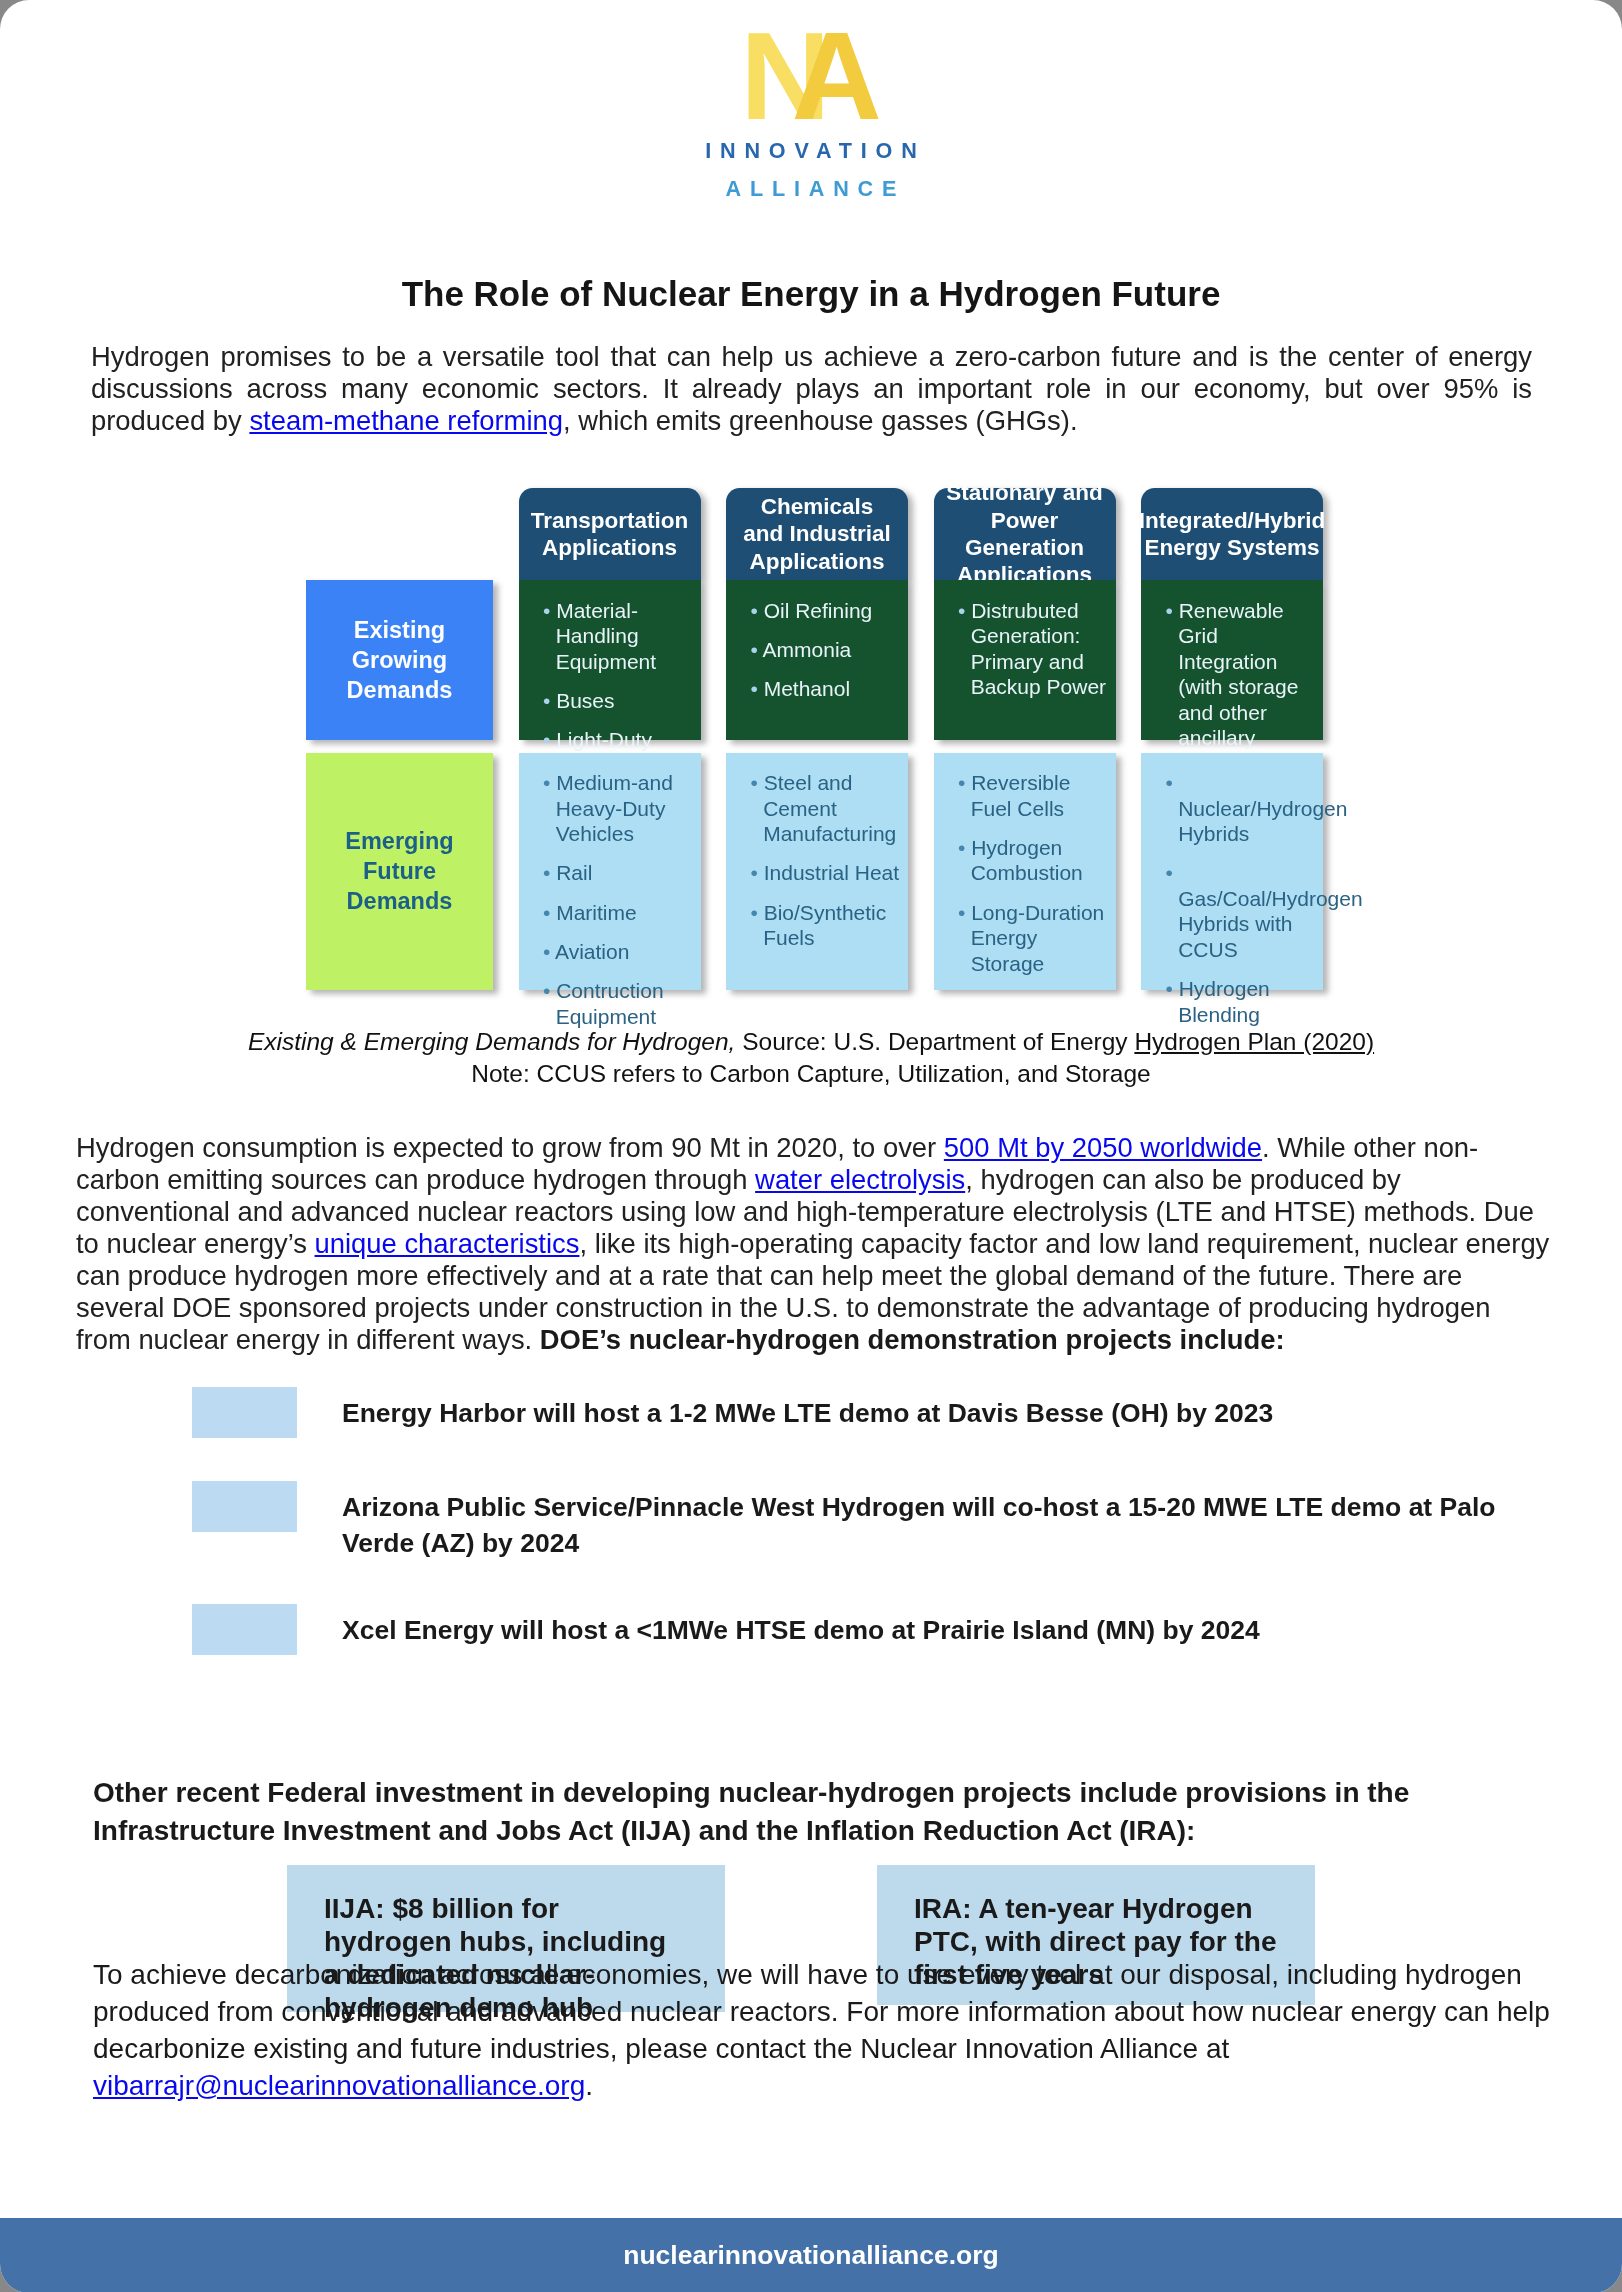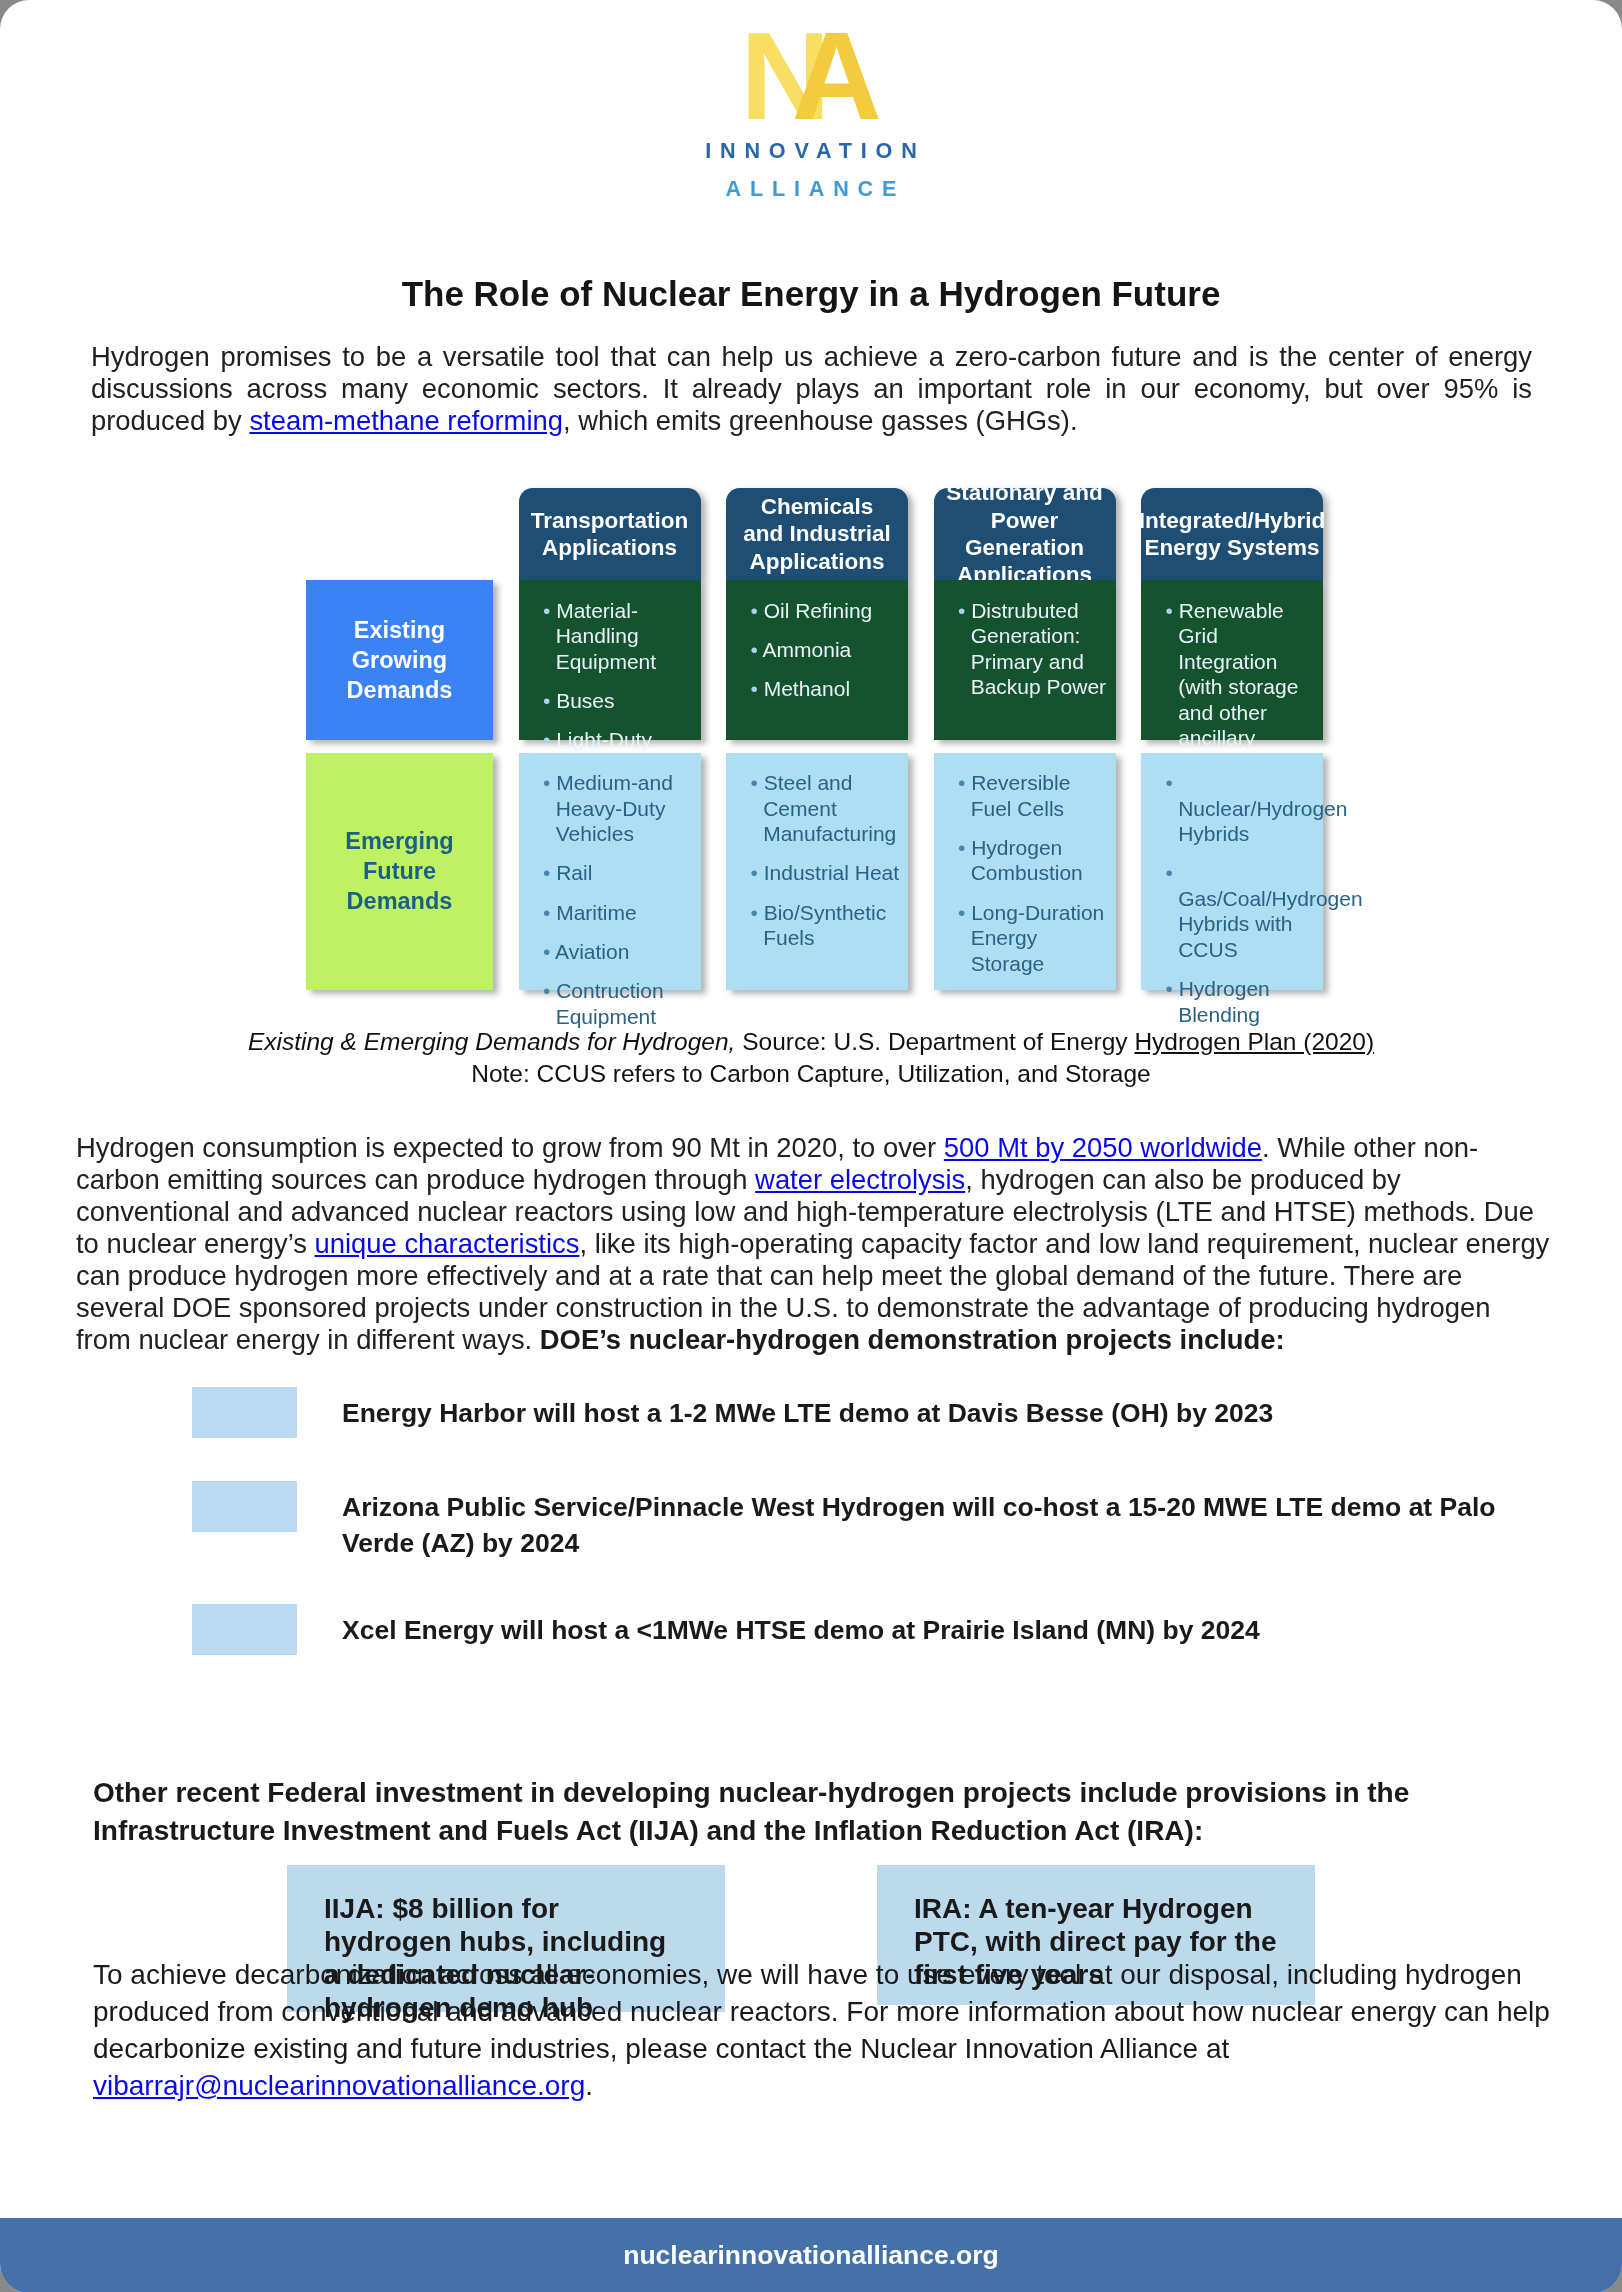--- a/index.html
+++ b/index.html
@@ -173,21 +173,21 @@
     <div class="demo-item">
       <div class="demo-marker"></div>
       <div class="demo-text">Arizona Public Service/Pinnacle West Hydrogen will co-host a 15-20 MWE LTE demo at Palo Verde (AZ) by 2024</div>
     </div>
     <div class="demo-item">
       <div class="demo-marker"></div>
       <div class="demo-text">Xcel Energy will host a &lt;1MWe HTSE demo at Prairie Island (MN) by 2024</div>
     </div>
   </div>
 
-  <p class="federal">Other recent Federal investment in developing nuclear-hydrogen projects include provisions in the Infrastructure Investment and Fuels Act (IIJA) and the Inflation Reduction Act (IRA):</p>
+  <p class="federal">Other recent Federal investment in developing nuclear-hydrogen projects include provisions in the Infrastructure Investment and Jobs Act (IIJA) and the Inflation Reduction Act (IRA):</p>
 
   <div class="info-box box-iija"><span class="box-text">IIJA: $8 billion for hydrogen hubs, including a dedicated nuclear-hydrogen demo hub</span></div>
   <div class="info-box box-ira"><span class="box-text">IRA: A ten-year Hydrogen PTC, with direct pay for the first five years</span></div>
 
   <p class="closing"><span>To achieve decarbonization across all economies, we will have to use every tool at our disposal, including hydrogen produced from conventional and advanced nuclear reactors. For more information about how nuclear energy can help decarbonize existing and future industries, please contact the Nuclear Innovation Alliance at </span><a class="link">vibarrajr@nuclearinnovationalliance.org</a><span>.</span></p>
 
   <div class="footer">
     <span>nuclearinnovationalliance.org</span>
   </div>
 

